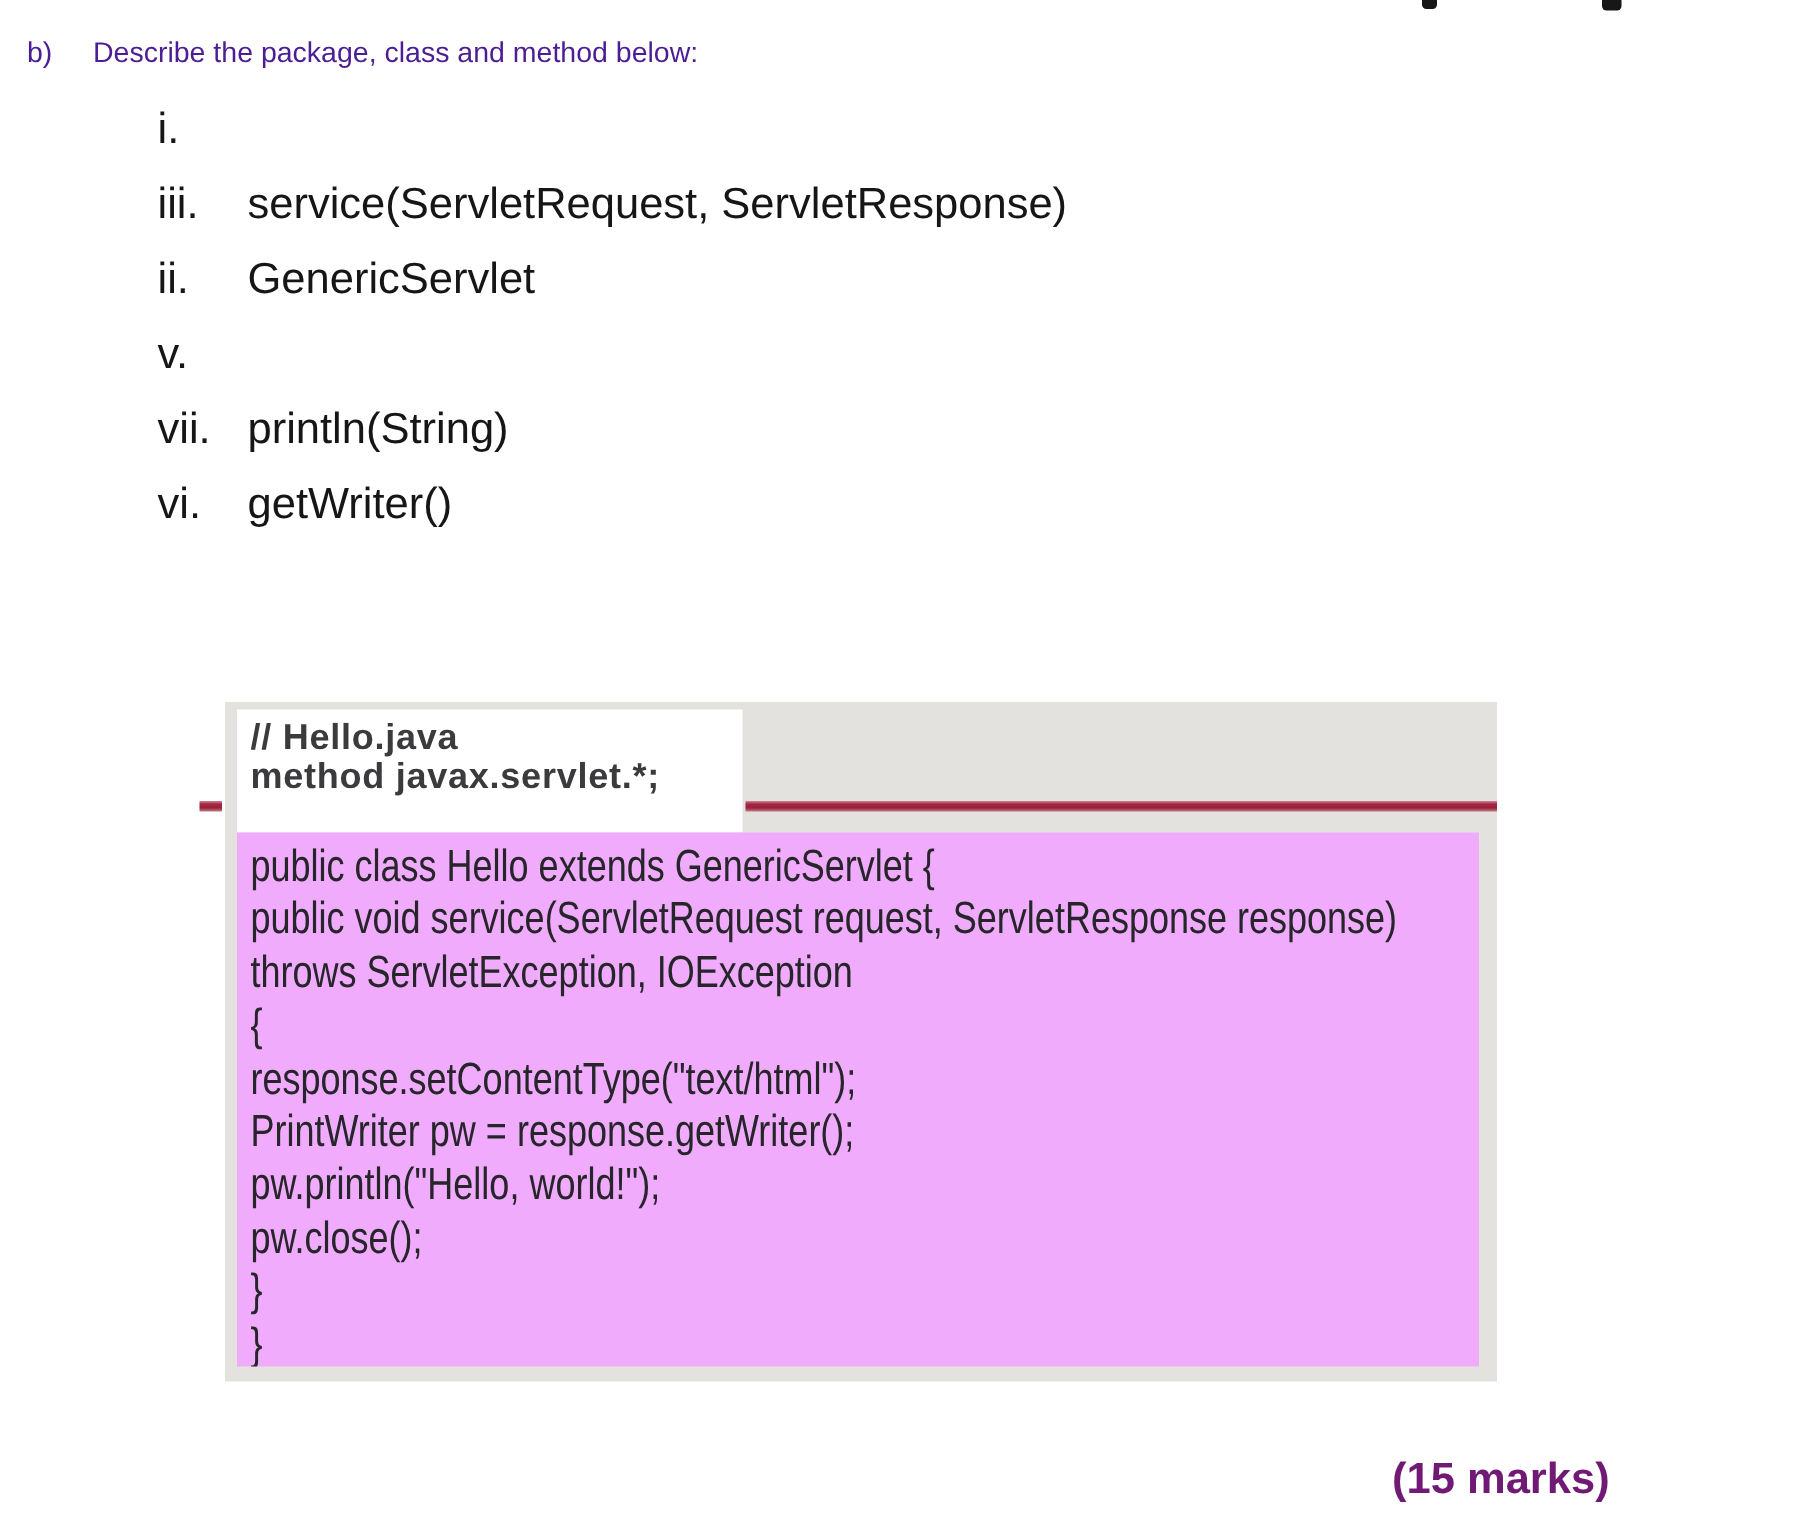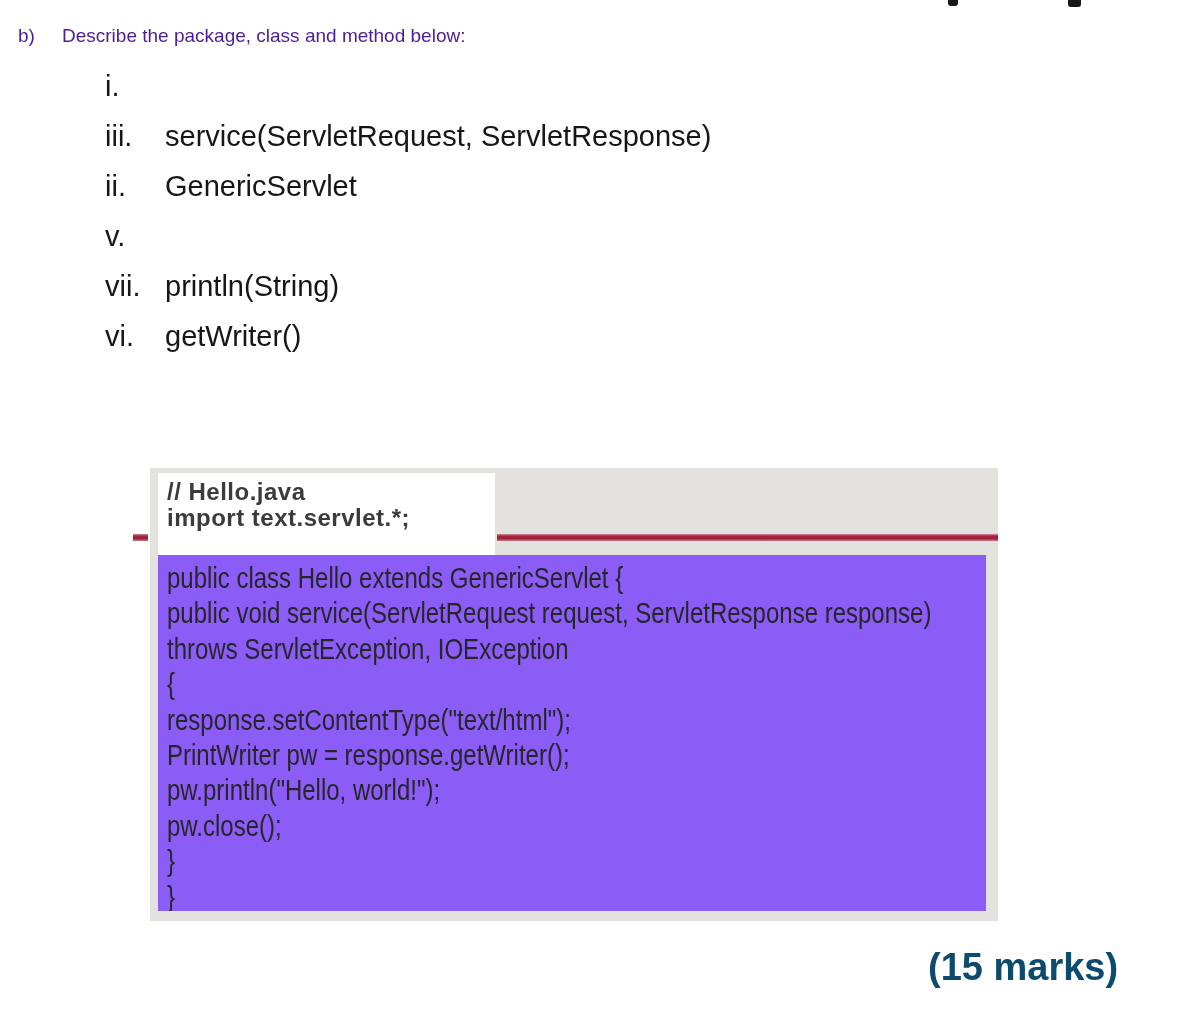--- a/index.html
+++ b/index.html
@@ -25,27 +25,27 @@
   .figure{position:absolute;left:150px;top:468px;width:848px;height:453px;
           background:#e4e2df;border:0;}
   .hdr-box{position:absolute;left:8px;top:5px;width:337px;height:82px;background:#ffffff;
            padding:6px 0 0 9px;box-sizing:border-box;}
   .hdr-line{font-family:"Liberation Sans", sans-serif;font-weight:bold;font-size:24px;
             line-height:25.5px;letter-spacing:0.5px;color:#3b3b3e;white-space:pre;}
   .divider{position:absolute;left:347px;right:0;top:66px;height:7px;
            background:linear-gradient(180deg,#cf8495 0%,#a42745 30%,#992138 65%,#c57888 100%);}
   .divider-dash{position:absolute;left:-17px;width:15px;top:66px;height:7px;
            background:linear-gradient(180deg,#cf8495 0%,#a42745 30%,#992138 65%,#c57888 100%);}
-  .code-box{position:absolute;left:8px;top:87px;width:828px;height:356px;background:#8b5cf6;
+  .code-box{position:absolute;left:8px;top:87px;width:828px;height:356px;background:#f0abfc;
             padding:5px 0 0 9px;box-sizing:border-box;overflow:hidden;}
   .code-line{font-size:30px;line-height:35.4px;color:#26262a;white-space:pre;
              transform:scaleX(0.8);transform-origin:0 0;width:125%;}
 
   
-  .marks{position:absolute;left:928px;top:946px;font-size:38px;font-weight:bold;color:#0c4a6e;}
+  .marks{position:absolute;left:928px;top:970px;font-size:29px;font-weight:bold;color:#701a75;}
 </style>
 </head>
 <body>
 
 <div class="frag f1"></div>
 <div class="frag f2"></div>
 
 <div class="question">
   <span class="q-label">b)</span><span>Describe the package, class and method below:</span>
 </div>
@@ -71,21 +71,21 @@
   </li>
   <li>
     <span class="numeral">vi.</span>
     <span>getWriter()</span>
   </li>
 </ul>
 
 <div class="figure">
   <div class="hdr-box">
     <div class="hdr-line">// Hello.java</div>
-    <div class="hdr-line">import text.servlet.*;</div>
+    <div class="hdr-line">method javax.servlet.*;</div>
   </div>
   <div class="divider-dash"></div>
   <div class="divider"></div>
   <div class="code-box">
     <div class="code-line">public class Hello extends GenericServlet {</div>
     <div class="code-line">public void service(ServletRequest request, ServletResponse response)</div>
     <div class="code-line">throws ServletException, IOException</div>
     <div class="code-line">{</div>
     <div class="code-line">response.setContentType("text/html");</div>
     <div class="code-line">PrintWriter pw = response.getWriter();</div>

